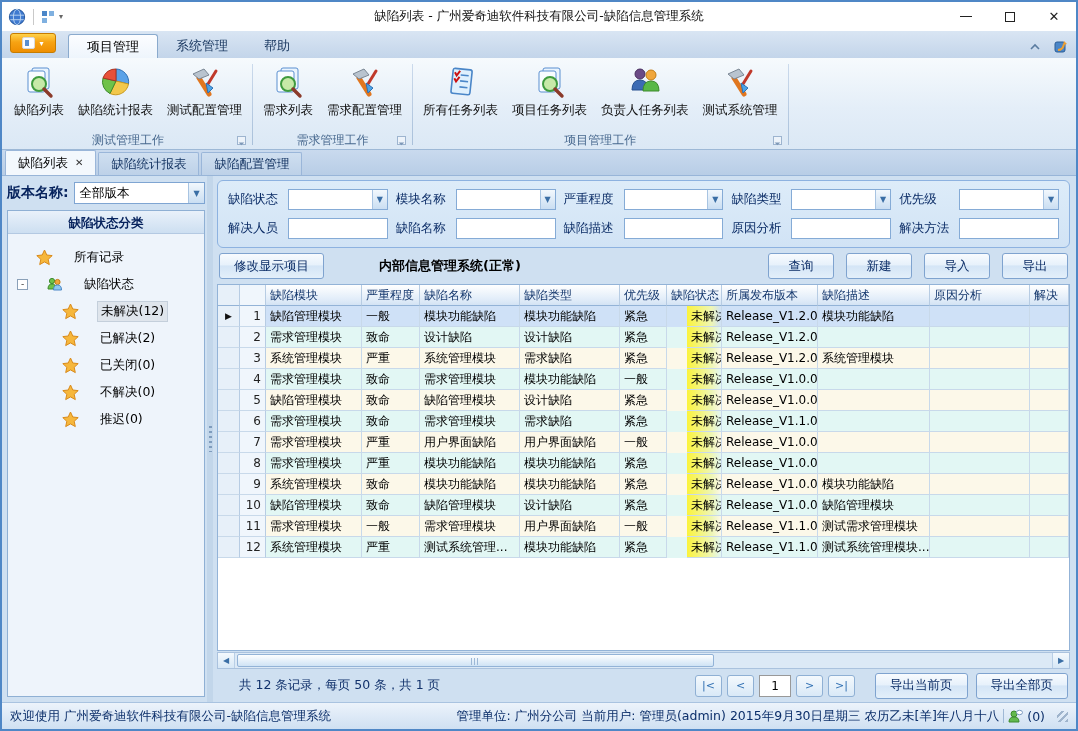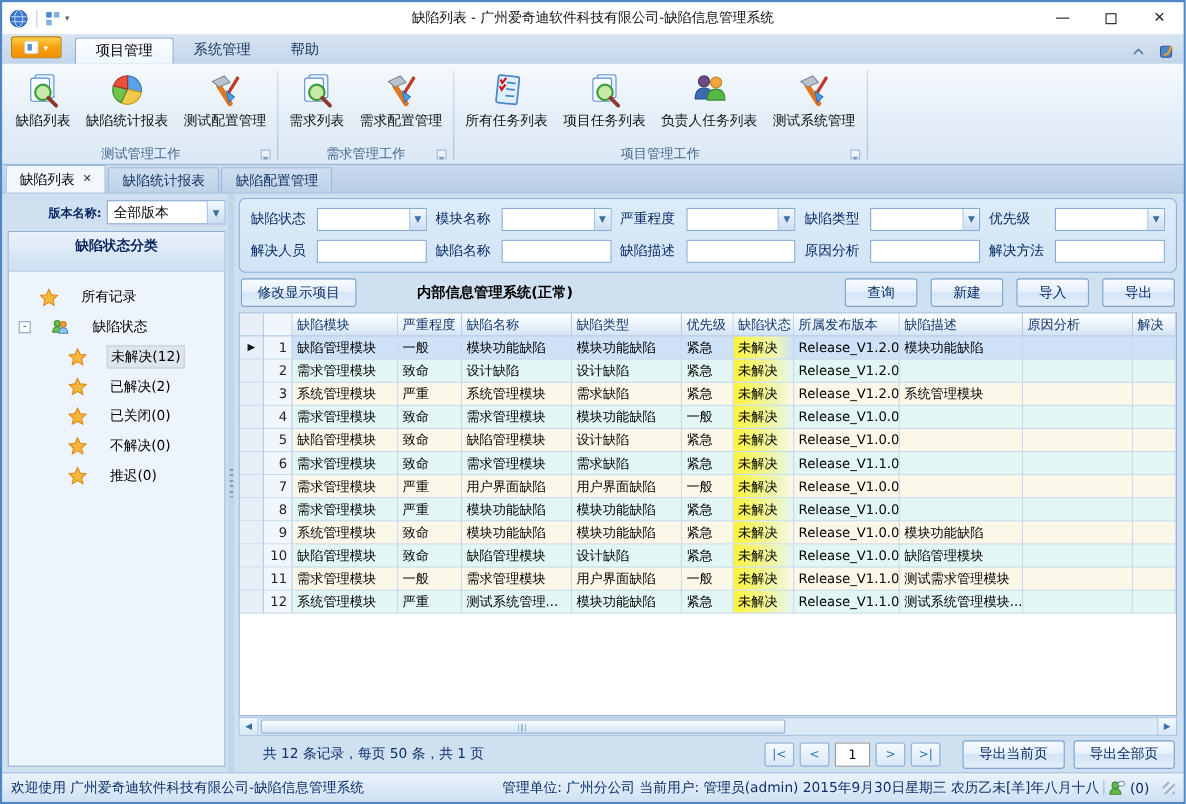--- a/index.html
+++ b/index.html
@@ -48,25 +48,25 @@
   
   .doctabs{height:26px;background:linear-gradient(#c9daee,#b8cde6);display:flex;align-items:flex-end;padding-left:3px;border-bottom:1px solid #98b5d8;flex-shrink:0;}
   .dtab{height:23px;padding:0 12px;font-size:12.5px;color:#10305f;background:linear-gradient(#cfdff0,#bdd1e8);border:1px solid #9ab6d9;border-bottom:none;border-radius:2px 2px 0 0;margin-right:2px;display:flex;align-items:center;gap:7px;white-space:nowrap;}
   .dtab.active{background:#f3f8fd;height:25px;color:#000;}
   .dtab-x{font-size:10px;color:#333;line-height:1;}
 
   
   .content{flex:1;display:flex;min-height:0;background:#cfe0f1;}
   .leftpanel{width:205px;display:flex;flex-direction:column;padding:5px 2px 5px 5px;flex-shrink:0;}
   .version-row{display:flex;align-items:center;gap:5px;height:24px;flex-shrink:0;}
-  .vlabel{font-weight:bold;font-size:11px;color:#07235d;white-space:nowrap;margin-left:37px;}
+  .vlabel{font-weight:bold;font-size:14px;color:#07235d;white-space:nowrap;}
   .vselect{flex:1;height:22px;background:#fff;border:1px solid #7fa5d2;display:flex;align-items:center;font-size:12.5px;padding-left:5px;color:#000;}
   .dd-arrow{margin-left:auto;width:16px;height:100%;background:linear-gradient(#f2f8fd,#cadef2);border-left:1px solid #a8c4e2;display:flex;align-items:center;justify-content:center;color:#3a6ea5;font-size:8px;}
   .treepanel{flex:1;margin-top:5px;border:1px solid #8fb0d4;background:#eef4fb;display:flex;flex-direction:column;min-height:0;}
-  .tree-header{height:36px;line-height:23px;text-align:center;font-weight:bold;font-size:12.5px;color:#07235d;background:linear-gradient(#e9f1fa,#cddff1);border-bottom:1px solid #b4c9e2;flex-shrink:0;}
+  .tree-header{height:23px;line-height:23px;text-align:center;font-weight:bold;font-size:12.5px;color:#07235d;background:linear-gradient(#e9f1fa,#cddff1);border-bottom:1px solid #b4c9e2;flex-shrink:0;}
   .tree{flex:1;padding:10px 2px;overflow:hidden;}
   .titem{display:flex;align-items:center;height:27px;gap:18px;font-size:12.5px;color:#000;padding-left:26px;}
   .titem.has-children{padding-left:7px;}
   .tchildren .titem{padding-left:52px;}
   .expbox{width:11px;height:11px;border:1px solid #8aa0b8;background:#fff;font-size:9px;line-height:9px;text-align:center;color:#333;flex-shrink:0;}
   .ticon svg{width:17px;height:17px;display:block;}
   .tlabel{padding:1px 3px;white-space:nowrap;}
   .tlabel.sel{background:#dfe5ec;border:1px solid #c4cfdb;text-align:right;}
 
   .splitter{width:6px;background:#c2d6ea;display:flex;align-items:center;justify-content:center;flex-shrink:0;}
@@ -91,21 +91,21 @@
 
   .tablewrap{flex:1;border:1px solid #93b3d7;background:#fff;min-height:0;overflow:hidden;display:flex;flex-direction:column;}
   .trow{display:grid;grid-template-columns:22px 26px 96px 58px 100px 100px 47px 55px 96px 112px 100px minmax(18px,1fr);flex-shrink:0;}
   .tc{height:21px;line-height:20px;font-size:12px;padding:0 4px;border-right:1px solid #c8d9ea;border-bottom:1px solid #c8d9ea;white-space:nowrap;overflow:hidden;color:#000;}
   .thead .tc{background:linear-gradient(#ffffff,#e2edf9 70%,#d3e3f4);border-right:1px solid #b7cce3;border-bottom:1px solid #93b3d7;color:#14376d;}
   .tc.ind{padding:0;text-align:center;background:#e7f0f9;border-right-color:#b7cce3;font-size:9px;color:#111;}
   .tc.num{text-align:right;background:#f0f6fc;border-right-color:#b7cce3;color:#222;}
   .drow.odd{background:#fcf8e9;}
   .drow.even{background:#e2f7f4;}
   .drow.sel{background:#cfe1f7;}
-  .tc.status{background:linear-gradient(90deg,#fbf33c,#eef6b4 72%,rgba(255,255,255,0));}
+  .tc.status{background:linear-gradient(90deg,#fbf33c,#eef6b4 72%,rgba(255,255,255,0));margin-left:20px;}
   .tbody-rest{flex:1;background:#fff;}
 
   .hscroll{height:17px;display:flex;align-items:center;background:#dce9f6;border:1px solid #aac2de;flex-shrink:0;margin-top:1px;}
   .hs-btn{width:17px;height:100%;display:flex;align-items:center;justify-content:center;font-size:8px;color:#3a6ea5;background:linear-gradient(#f4f9fd,#d6e7f6);}
   .hs-btn.left{border-right:1px solid #b9cfe6;}
   .hs-btn.right{margin-left:auto;border-left:1px solid #b9cfe6;}
   .hs-thumb{width:56%;height:13px;margin-left:2px;background:linear-gradient(#fdfeff,#cfe3f5);border:1px solid #93b3d7;border-radius:2px;position:relative;}
   .hs-thumb::after{content:"";position:absolute;left:50%;top:3px;width:9px;height:7px;margin-left:-4px;background:repeating-linear-gradient(90deg,#9db8d6 0 1px,transparent 1px 3px);}
 
   .pager{height:33px;display:flex;align-items:center;gap:6px;padding:0 2px;flex-shrink:0;}

